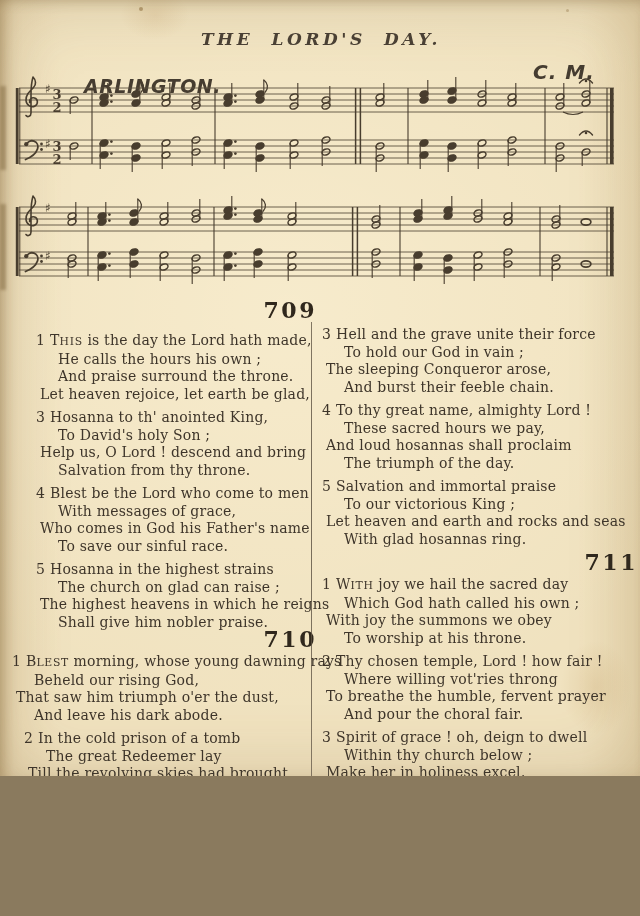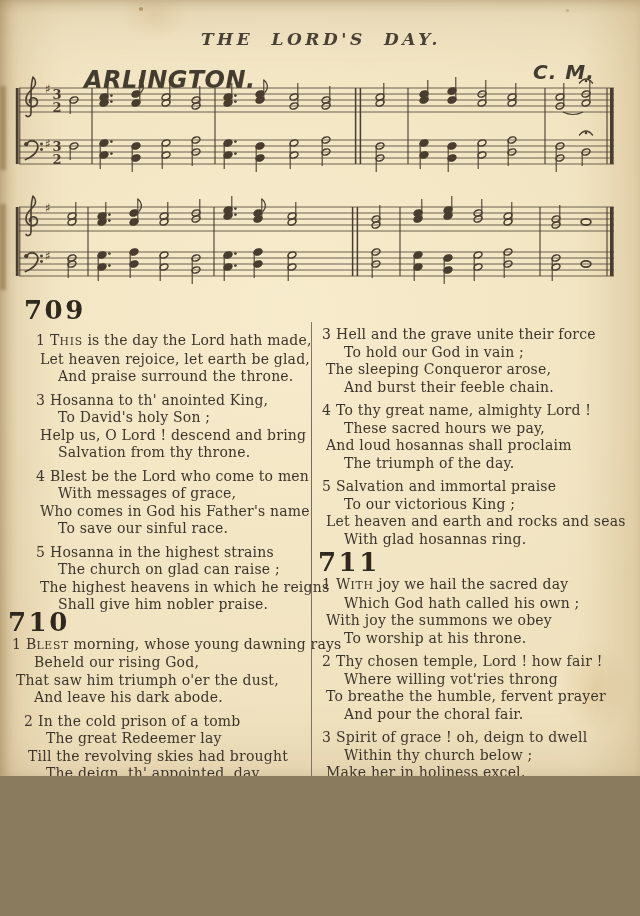--- a/index.html
+++ b/index.html
@@ -12,36 +12,36 @@
     box-shadow: inset 0 0 70px rgba(122,92,44,.22), inset 10px 0 18px -8px rgba(105,78,36,.35), inset 0 8px 14px -8px rgba(105,78,36,.3);
     font-family:"DejaVu Serif", serif; color:#3e352a;
     -webkit-font-smoothing:antialiased;
   }
   .title{
     position:absolute; top:29px; left:0; width:642px; text-align:center;
     font-style:italic; font-weight:bold; font-size:17px; letter-spacing:3.5px; word-spacing:9px;
     color:#4a4034;
   }
   .tune{
-    position:absolute; top:66px; left:84px;
+    position:absolute; top:75px; left:84px;
     font-family:"DejaVu Sans", sans-serif; font-style:italic; font-weight:bold;
-    font-size:24px; letter-spacing:.5px; color:#453c30;
+    font-size:19px; letter-spacing:.5px; color:#453c30;
   }
   .meter{
     position:absolute; top:60px; left:533px;
     font-family:"DejaVu Sans", sans-serif; font-style:italic; font-weight:bold;
     font-size:20px; letter-spacing:1px; color:#453c30;
   }
   svg.music{position:absolute; top:0; left:0;}
   .col{position:absolute; font-size:14px; line-height:17.5px; letter-spacing:.2px;}
   .col-left{left:32px; top:294px; width:285px;}
   .col-right{left:318px; top:326px; width:320px;}
   .hymn-number{
-    font-weight:bold; font-size:26px; line-height:32px; letter-spacing:2.5px;
-    color:#30281d; margin-bottom:6px;
+    font-weight:bold; font-size:22px; line-height:32px; letter-spacing:2.5px;
+    color:#30281d; margin-bottom:6px;text-align:right;
   }
   .verse{margin-bottom:6px;}
   .vline{white-space:nowrap;}
   .vline.even{margin-left:26px;}
   .vline.odd{margin-left:8px;}
   .vnum{display:inline-block; width:13px; margin-right:5px; text-align:right;}
   .sc{font-size:10.8px; letter-spacing:.7px;}
   .divider{
     position:absolute; left:311px; top:322px; width:1.4px; height:551px;
     background:linear-gradient(#655a49, #554b3c 30%, #655a49 70%, #6e6251);
@@ -339,22 +339,23 @@
       <ellipse cx="556" cy="258" rx="4.1" ry="2.9" transform="rotate(-20 556 258)" fill="none" stroke="#483d2e" stroke-width="1.5"></ellipse>
       <ellipse cx="556" cy="267" rx="4.1" ry="2.9" transform="rotate(-20 556 267)" fill="none" stroke="#483d2e" stroke-width="1.5"></ellipse>
       <line x1="552.2" y1="258" x2="552.2" y2="281" stroke="#483d2e" stroke-width="1.1"></line>
       <ellipse cx="586" cy="264" rx="4.9" ry="3.1" fill="none" stroke="#483d2e" stroke-width="1.7"></ellipse>
     </svg>
 
   <div class="col col-left" id="col-left">
       <div class="hymn-number" style="margin-left: -8px; margin-bottom: 6px;">709</div>
       <div class="verse" style="margin-left: 0px;">
         <div class="vline first"><span class="vnum">1</span><span>T</span><span class="sc">HIS</span> is the day the Lord hath made,</div>
+        <div class="vline even">He calls the hours his own ;</div>
+        <div class="vline even">And praise surround the throne.</div>
         <div class="vline odd">Let heaven rejoice, let earth be glad,</div>
-        <div class="vline even">And praise surround the throne.</div>
       </div>
       <div class="verse" style="margin-left: 0px;">
         <div class="vline first"><span class="vnum">3</span>Hosanna to th' anointed King,</div>
         <div class="vline even">To David's holy Son ;</div>
         <div class="vline odd">Help us, O Lord ! descend and bring</div>
         <div class="vline even">Salvation from thy throne.</div>
       </div>
       <div class="verse" style="margin-left: 0px;">
         <div class="vline first"><span class="vnum">4</span>Blest be the Lord who come to men</div>
         <div class="vline even">With messages of grace,</div>

